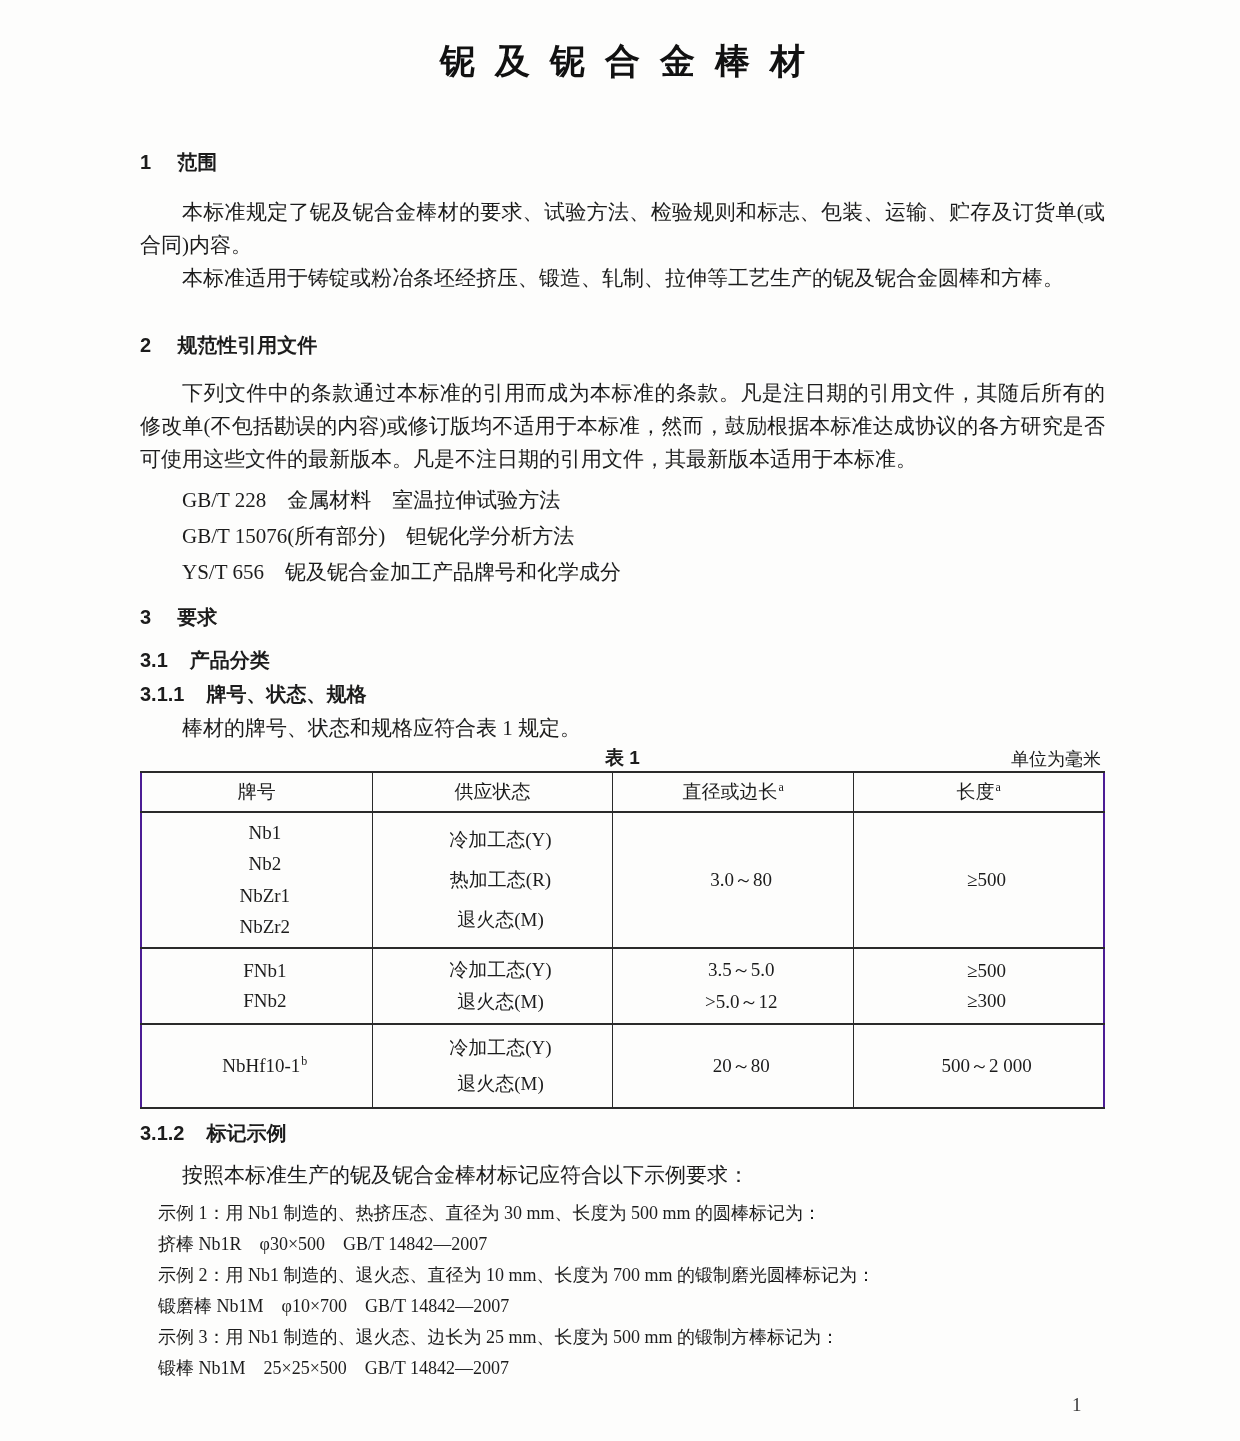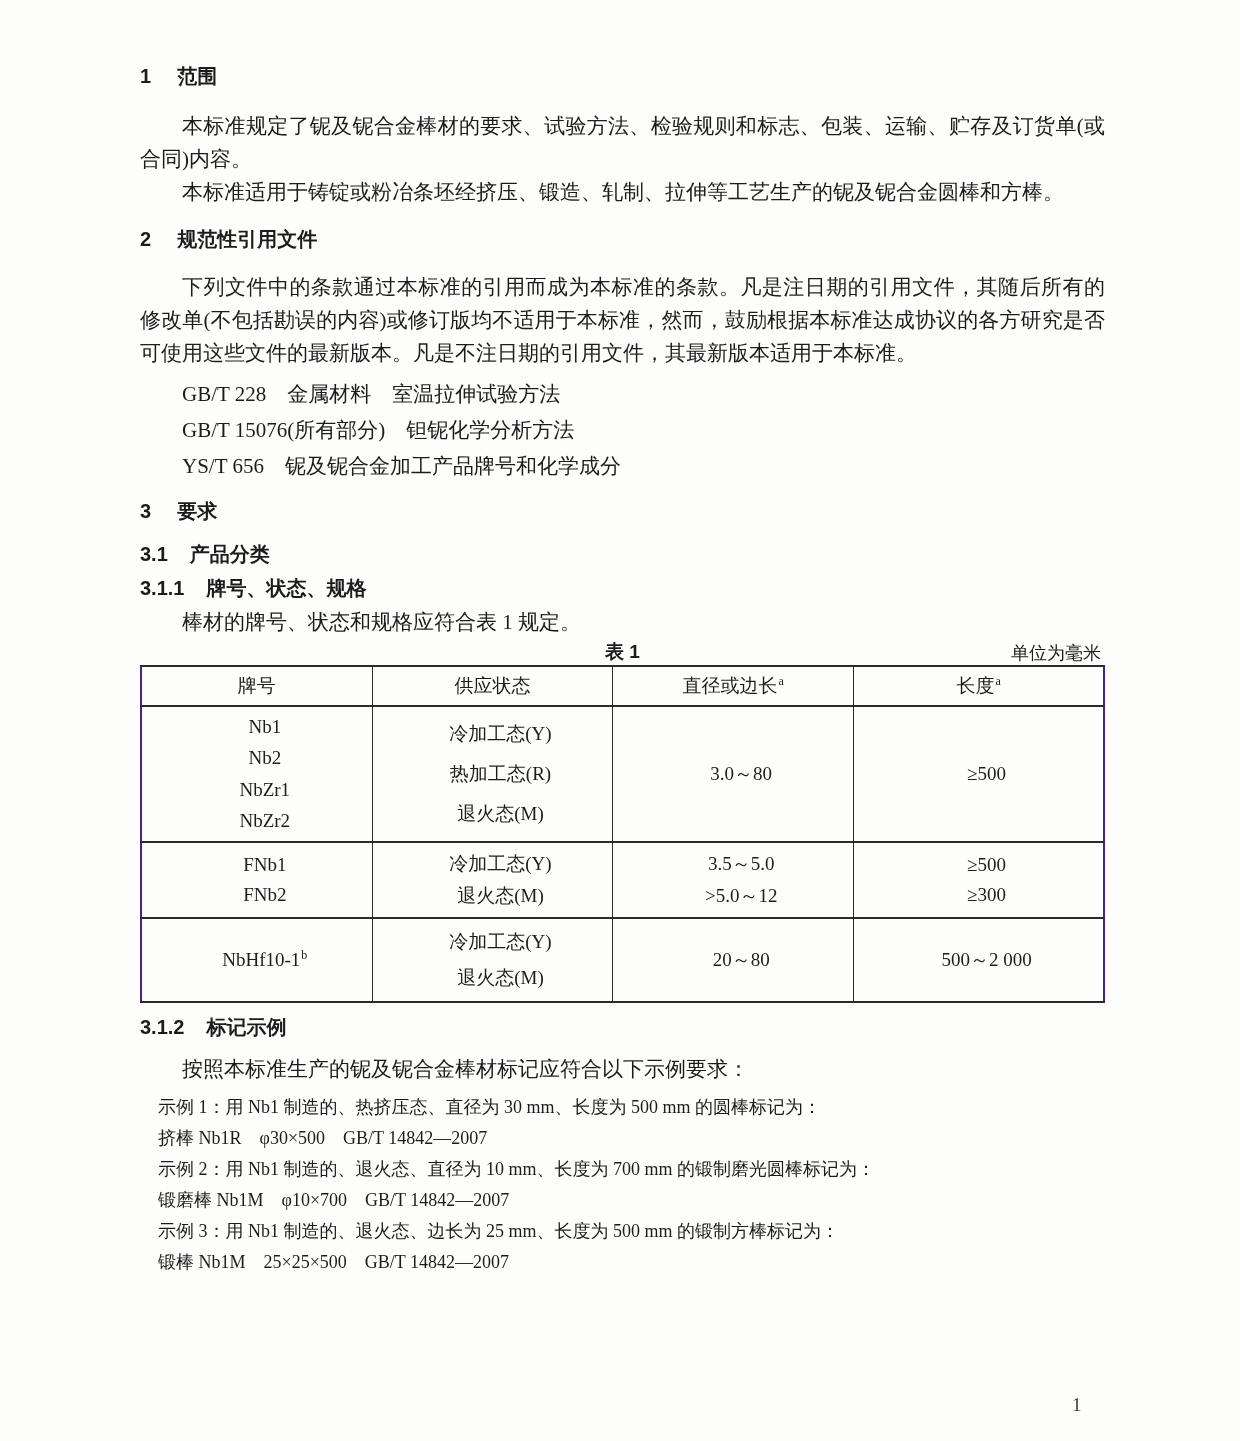--- a/index.html
+++ b/index.html
@@ -30,21 +30,21 @@
   .h1 {
     font-family:"Liberation Sans","DejaVu Sans",sans-serif;
     font-weight:bold;
     font-size:20px;
     line-height:28px;
   }
   .h1 .h-num { margin-right:26px; }
   .h2 .h-num { margin-right:22px; }
 
   .hs1 { margin-top:62px; }
-  .hs2 { margin-top:16px; }
+  .hs2 { margin-top:36px; }
   .hs3 { margin-top:13px; }
   .hs31 { margin-top:15px; }
   .hs311 { margin-top:6px; }
   .hs312 { margin-top:10px; }
 
   .body-p {
     font-size:21px;
     line-height:33px;
     text-align:justify;
     text-indent:2em;
@@ -135,20 +135,21 @@
     font-size:19px;
     color:#3a3a3a;
   }
 </style>
 </head>
 <body>
 
 <div class="page">
   <div class="content">
 
+    <h1 class="doc-title">铌及铌合金棒材</h1>
 
     <h2 class="h1 hs1"><span class="h-num">1</span><span>范围</span></h2>
     <p class="body-p p-s1a">本标准规定了铌及铌合金棒材的要求、试验方法、检验规则和标志、包装、运输、贮存及订货单(或合同)内容。</p>
     <p class="body-p">本标准适用于铸锭或粉冶条坯经挤压、锻造、轧制、拉伸等工艺生产的铌及铌合金圆棒和方棒。</p>
 
     <h2 class="h1 hs2"><span class="h-num">2</span><span>规范性引用文件</span></h2>
     <p class="body-p p-s2">下列文件中的条款通过本标准的引用而成为本标准的条款。凡是注日期的引用文件，其随后所有的修改单(不包括勘误的内容)或修订版均不适用于本标准，然而，鼓励根据本标准达成协议的各方研究是否可使用这些文件的最新版本。凡是不注日期的引用文件，其最新版本适用于本标准。</p>
     <div class="ref-list">
       <div class="ref-item">GB/T 228　金属材料　室温拉伸试验方法</div>
       <div class="ref-item">GB/T 15076(所有部分)　钽铌化学分析方法</div>

